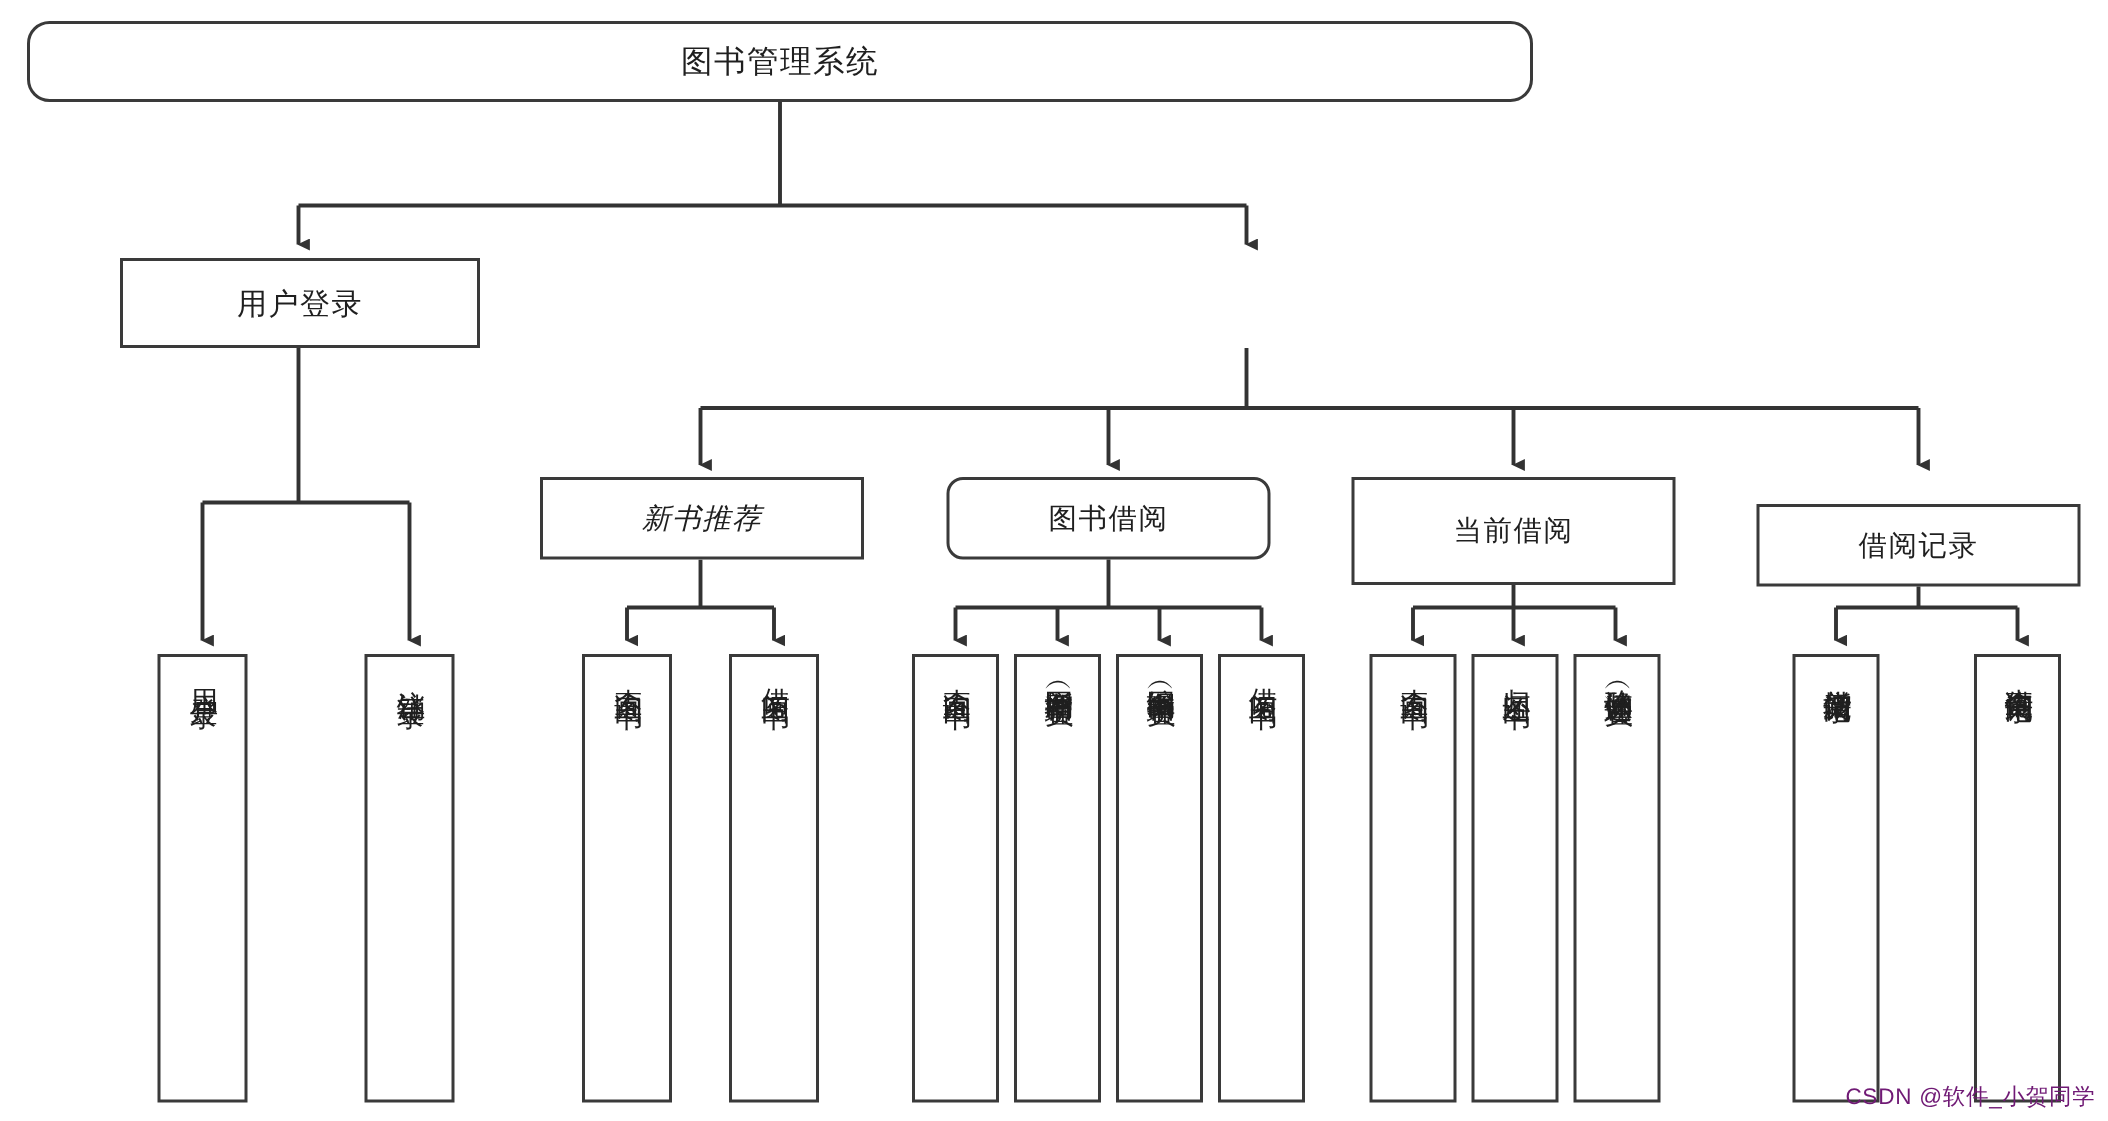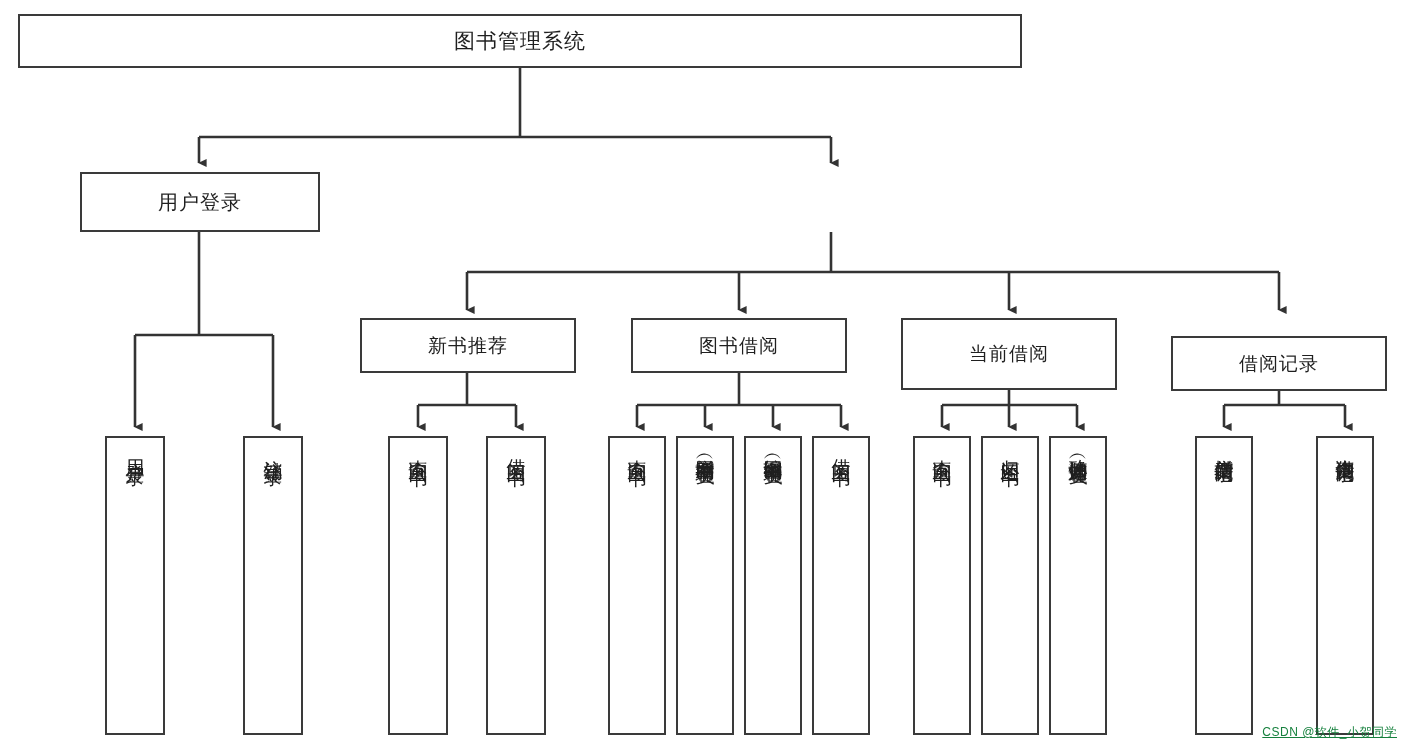--- a/index.html
+++ b/index.html
@@ -35,20 +35,21 @@
     display: flex;
     align-items: center;
     justify-content: center;
     text-align: center;
     color: #1f1f1f;
     z-index: 2;
   }
   .node-root {
     font-size: 21px;
     letter-spacing: 1px;
+    border-radius: 15px;
   }
   .node-l1 {
     font-size: 20px;
     letter-spacing: 1px;
   }
   .node-l2 {
     font-size: 19px;
     letter-spacing: 1px;
   }
   .node-leaf {
@@ -64,26 +65,25 @@
     line-height: 1.05;
     white-space: nowrap;
   }
   .leaf-tall .vlabel {
     letter-spacing: 1px;
   }
   .watermark {
     position: absolute;
     right: 8px;
     bottom: 6px;
-    font-size: 12px;
-    color: #15803d;
+    font-size: 15px;
+    color: #701a75;
     z-index: 5;
     white-space: nowrap;
     letter-spacing: 0.5px;
-    text-decoration: underline;
   }
 </style>
 </head>
 <body>
 
 <div id="diagram-root">
 
   <svg id="edge-layer" viewBox="0 0 1405 747" width="1405" height="747" xmlns="http://www.w3.org/2000/svg">
     <defs>
       <marker id="arrowhead" markerWidth="9" markerHeight="9" refX="4" refY="7.6" orient="auto" markerUnits="userSpaceOnUse">
@@ -136,25 +136,25 @@
 
   <div class="node node-root" style="left:18px; top:14px; width:1004px; height:54px;">
     <span>图书管理系统</span>
   </div>
 
   <div class="node node-l1" style="left:80px; top:172px; width:240px; height:60px;">
     <span>用户登录</span>
   </div>
 
 
-  <div class="node node-l2" style="left:360px; top:318px; width:216px; height:55px;">
+  <div class="node node-l2" style="left:360px; top:318px; width:216px; height:55px;font-style:italic;">
     <span>新书推荐</span>
   </div>
 
-  <div class="node node-l2" style="left:631px; top:318px; width:216px; height:55px;">
+  <div class="node node-l2" style="left:631px; top:318px; width:216px; height:55px;border-radius:11px;">
     <span>图书借阅</span>
   </div>
 
   <div class="node node-l2" style="left:901px; top:318px; width:216px; height:72px;">
     <span>当前借阅</span>
   </div>
 
   <div class="node node-l2" style="left:1171px; top:336px; width:216px; height:55px;">
     <span>借阅记录</span>
   </div>

